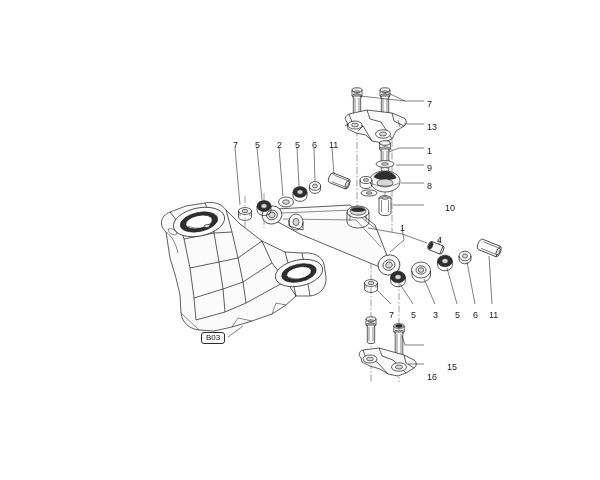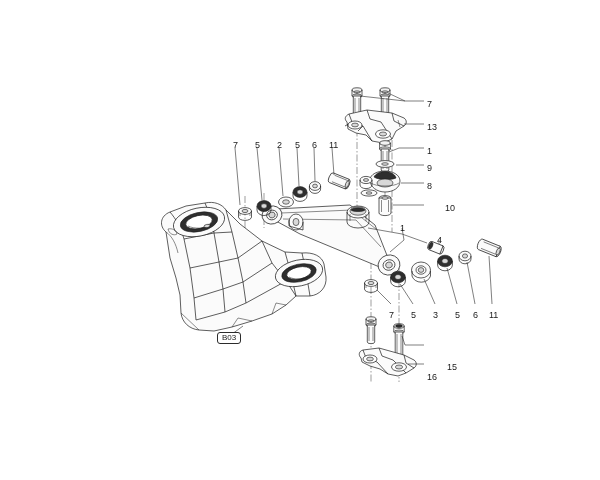--- a/index.html
+++ b/index.html
@@ -465,21 +465,21 @@
       <path class="leader" d="M424 364 L408 364"></path>
 
       <path class="leader" d="M405 101 L360 96"></path>
 
       <path class="leader" d="M228 337 L243 326"></path>
     </g>
 
   </svg>
 
 
-  <div class="ref-tag" style="left: 201px; top: 332px; margin-left: 16px;">B03</div>
+  <div class="ref-tag" style="left: 201px; top: 332px;">B03</div>
 
   <div class="callout" style="left: 233px; top: 141px;">7</div>
   <div class="callout" style="left: 255px; top: 141px;">5</div>
   <div class="callout" style="left: 277px; top: 141px;">2</div>
   <div class="callout" style="left: 295px; top: 141px;">5</div>
   <div class="callout" style="left: 312px; top: 141px;">6</div>
   <div class="callout" style="left: 329px; top: 141px;">11</div>
 
   <div class="callout" style="left: 427px; top: 100px;">7</div>
   <div class="callout" style="left: 427px; top: 123px; text-align: center;">13</div>

